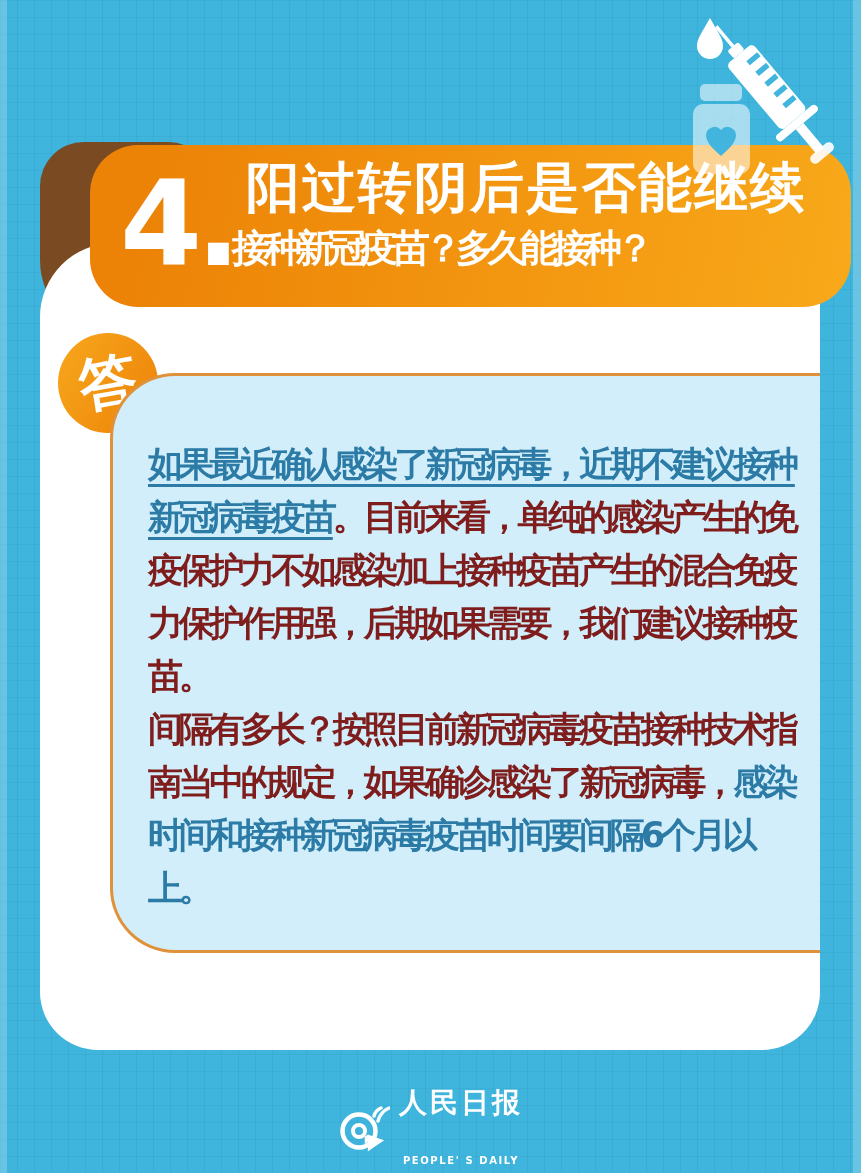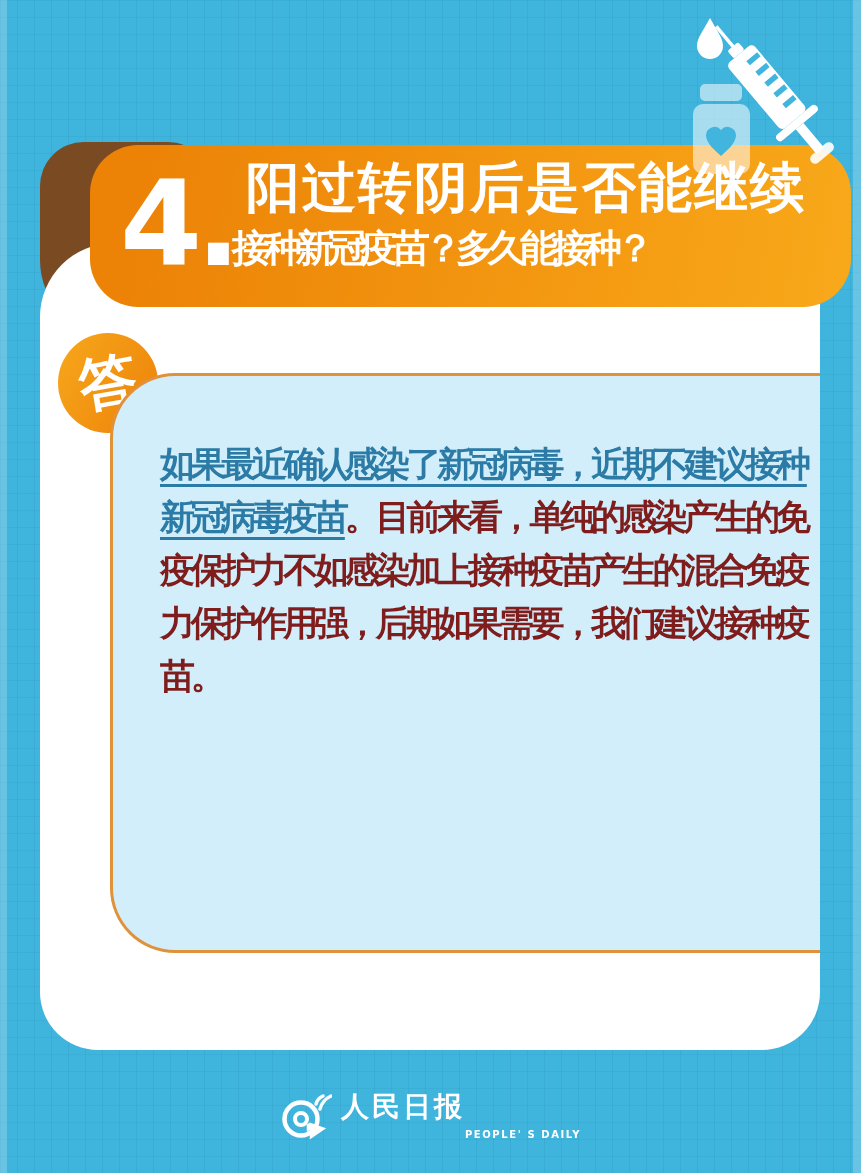--- a/index.html
+++ b/index.html
@@ -37,32 +37,32 @@
   
   .badge{position:absolute;left:58px;top:333px;width:100px;height:100px;border-radius:50%;
     background:linear-gradient(120deg,#f6a41a 10%,#ee850a 90%);
     display:flex;align-items:center;justify-content:center;}
   .badge span{color:#fff;font-size:58px;font-weight:800;transform:rotate(-10deg);}
 
   
   .panel{position:absolute;left:110px;top:373px;width:710px;height:580px;box-sizing:border-box;
     background:#d1eefa;border:3px solid #e0923b;border-right:none;border-radius:65px 0 0 65px;}
   .answer-text{padding:62px 10px 0 35px;font-size:35px;line-height:53px;letter-spacing:-4.2px;
-    font-weight:700;margin-left:12px;}
+    font-weight:700;}
   .answer-text p{margin:0;white-space:pre-line;}
   .seg-normal{color:#7f1d1d;}
   .seg-em{color:#2b7ba6;font-weight:800;}
   .seg-em-underline{color:#2b7ba6;font-weight:800;text-decoration:underline;
     text-decoration-thickness:3px;text-underline-offset:8px;text-decoration-color:#2b7ba6;}
 
   
   .footer-logo{position:absolute;left:0;right:0;top:1088px;display:flex;align-items:center;
     justify-content:center;gap:9px;color:#fff;}
   .logo-mark{width:52px;height:56px;flex:0 0 auto;}
-  .logo-texts{display:flex;flex-direction:row;text-align:center;}
+  .logo-texts{display:flex;flex-direction:column;text-align:center;}
   .logo-cn{font-size:28px;font-weight:800;letter-spacing:3px;line-height:30px;white-space:nowrap;}
   .logo-en{font-size:10px;font-weight:700;letter-spacing:1.6px;line-height:13px;white-space:nowrap;margin-top:36px;}
 </style>
 </head>
 <body>
 
 <div id="poster">
 
   <div class="edge-strip edge-left"></div>
   <div class="edge-strip edge-right"></div>
@@ -108,20 +108,23 @@
     <span>答</span>
   </div>
 
   <div class="panel">
     <div class="answer-text">
         <p><span class="seg-em-underline">如果最近确认感染了新冠病毒，近期不建议接种
 新冠病毒疫苗</span><span class="seg-normal">。目前来看，单纯的感染产生的免
 疫保护力不如感染加上接种疫苗产生的混合免疫
 力保护作用强，后期如果需要，我们建议接种疫
 苗。</span></p>
+        <p><span class="seg-normal">间隔有多长？按照目前新冠病毒疫苗接种技术指
+南当中的规定，如果确诊感染了新冠病毒，</span><span class="seg-em">感染
+时间和接种新冠病毒疫苗时间要间隔6个月以上。</span></p>
       </div>
   </div>
 
   <div class="footer-logo">
     <svg class="logo-mark" viewBox="0 0 52 56" xmlns="http://www.w3.org/2000/svg">
       <circle cx="21" cy="31" r="16.5" fill="none" stroke="#ffffff" stroke-width="4.5"></circle>
       <circle cx="21" cy="31" r="6" fill="none" stroke="#ffffff" stroke-width="4"></circle>
       <path d="M27 36 l6 -4 v12 l-6 -4 Z M33 32 l8 -6 v20 l-8 -6 Z" fill="#ffffff" transform="rotate(55 30 38)"></path>
       <path d="M36 16 a12 12 0 0 1 7 -8" fill="none" stroke="#ffffff" stroke-width="3.5" stroke-linecap="round"></path>
       <path d="M40 21 a20 20 0 0 1 11 -13" fill="none" stroke="#ffffff" stroke-width="3.5" stroke-linecap="round" opacity="0.95"></path>

